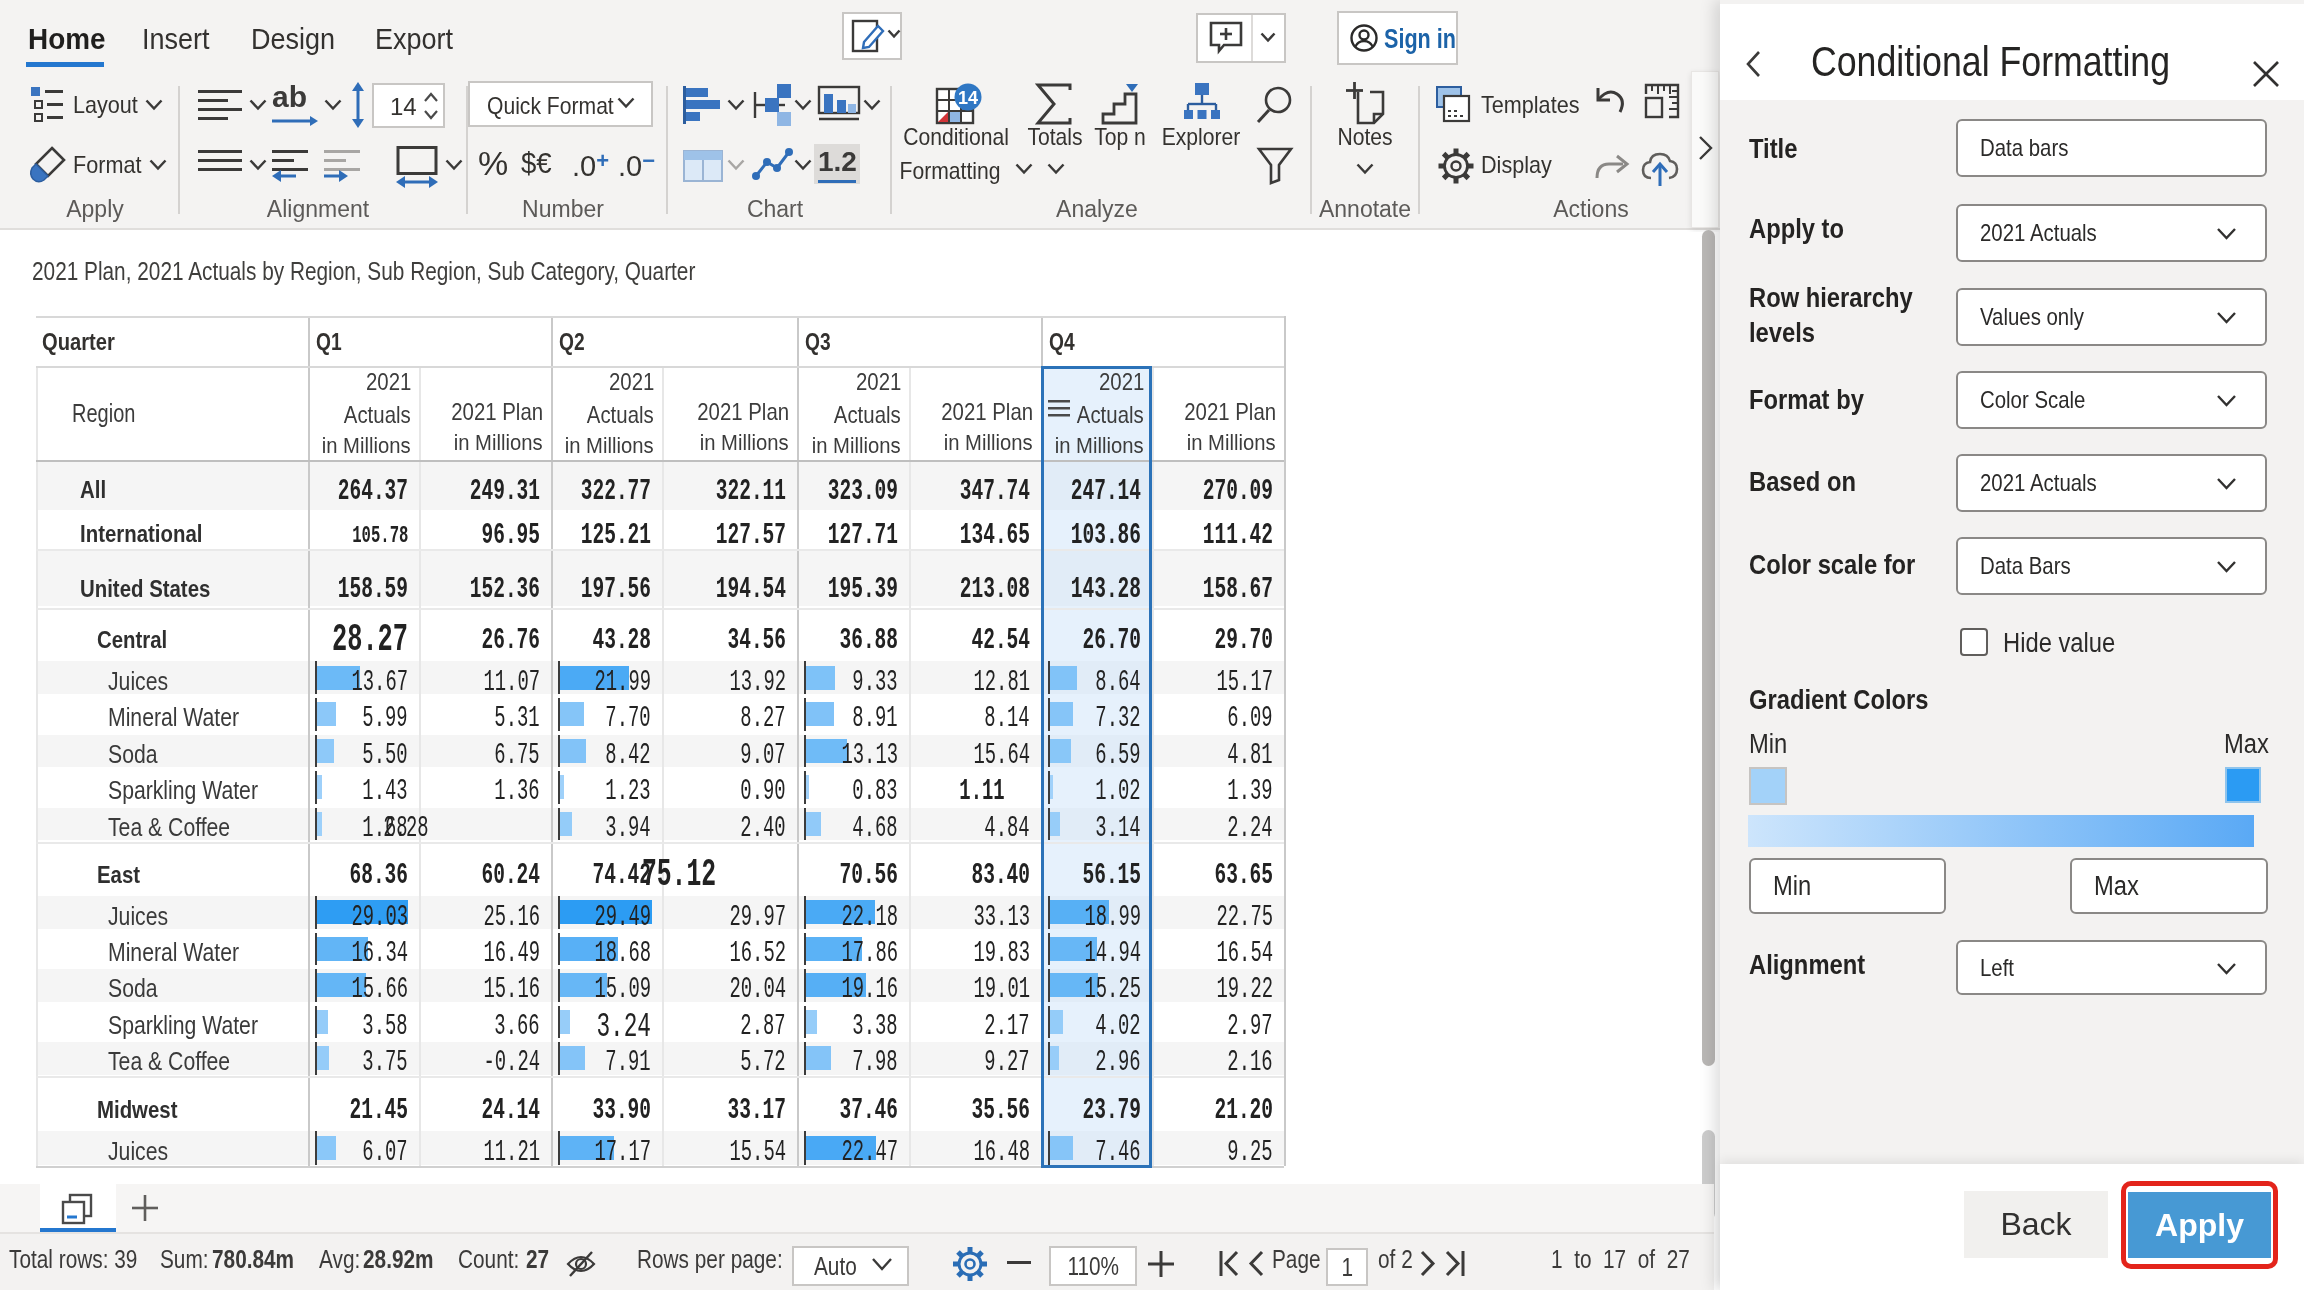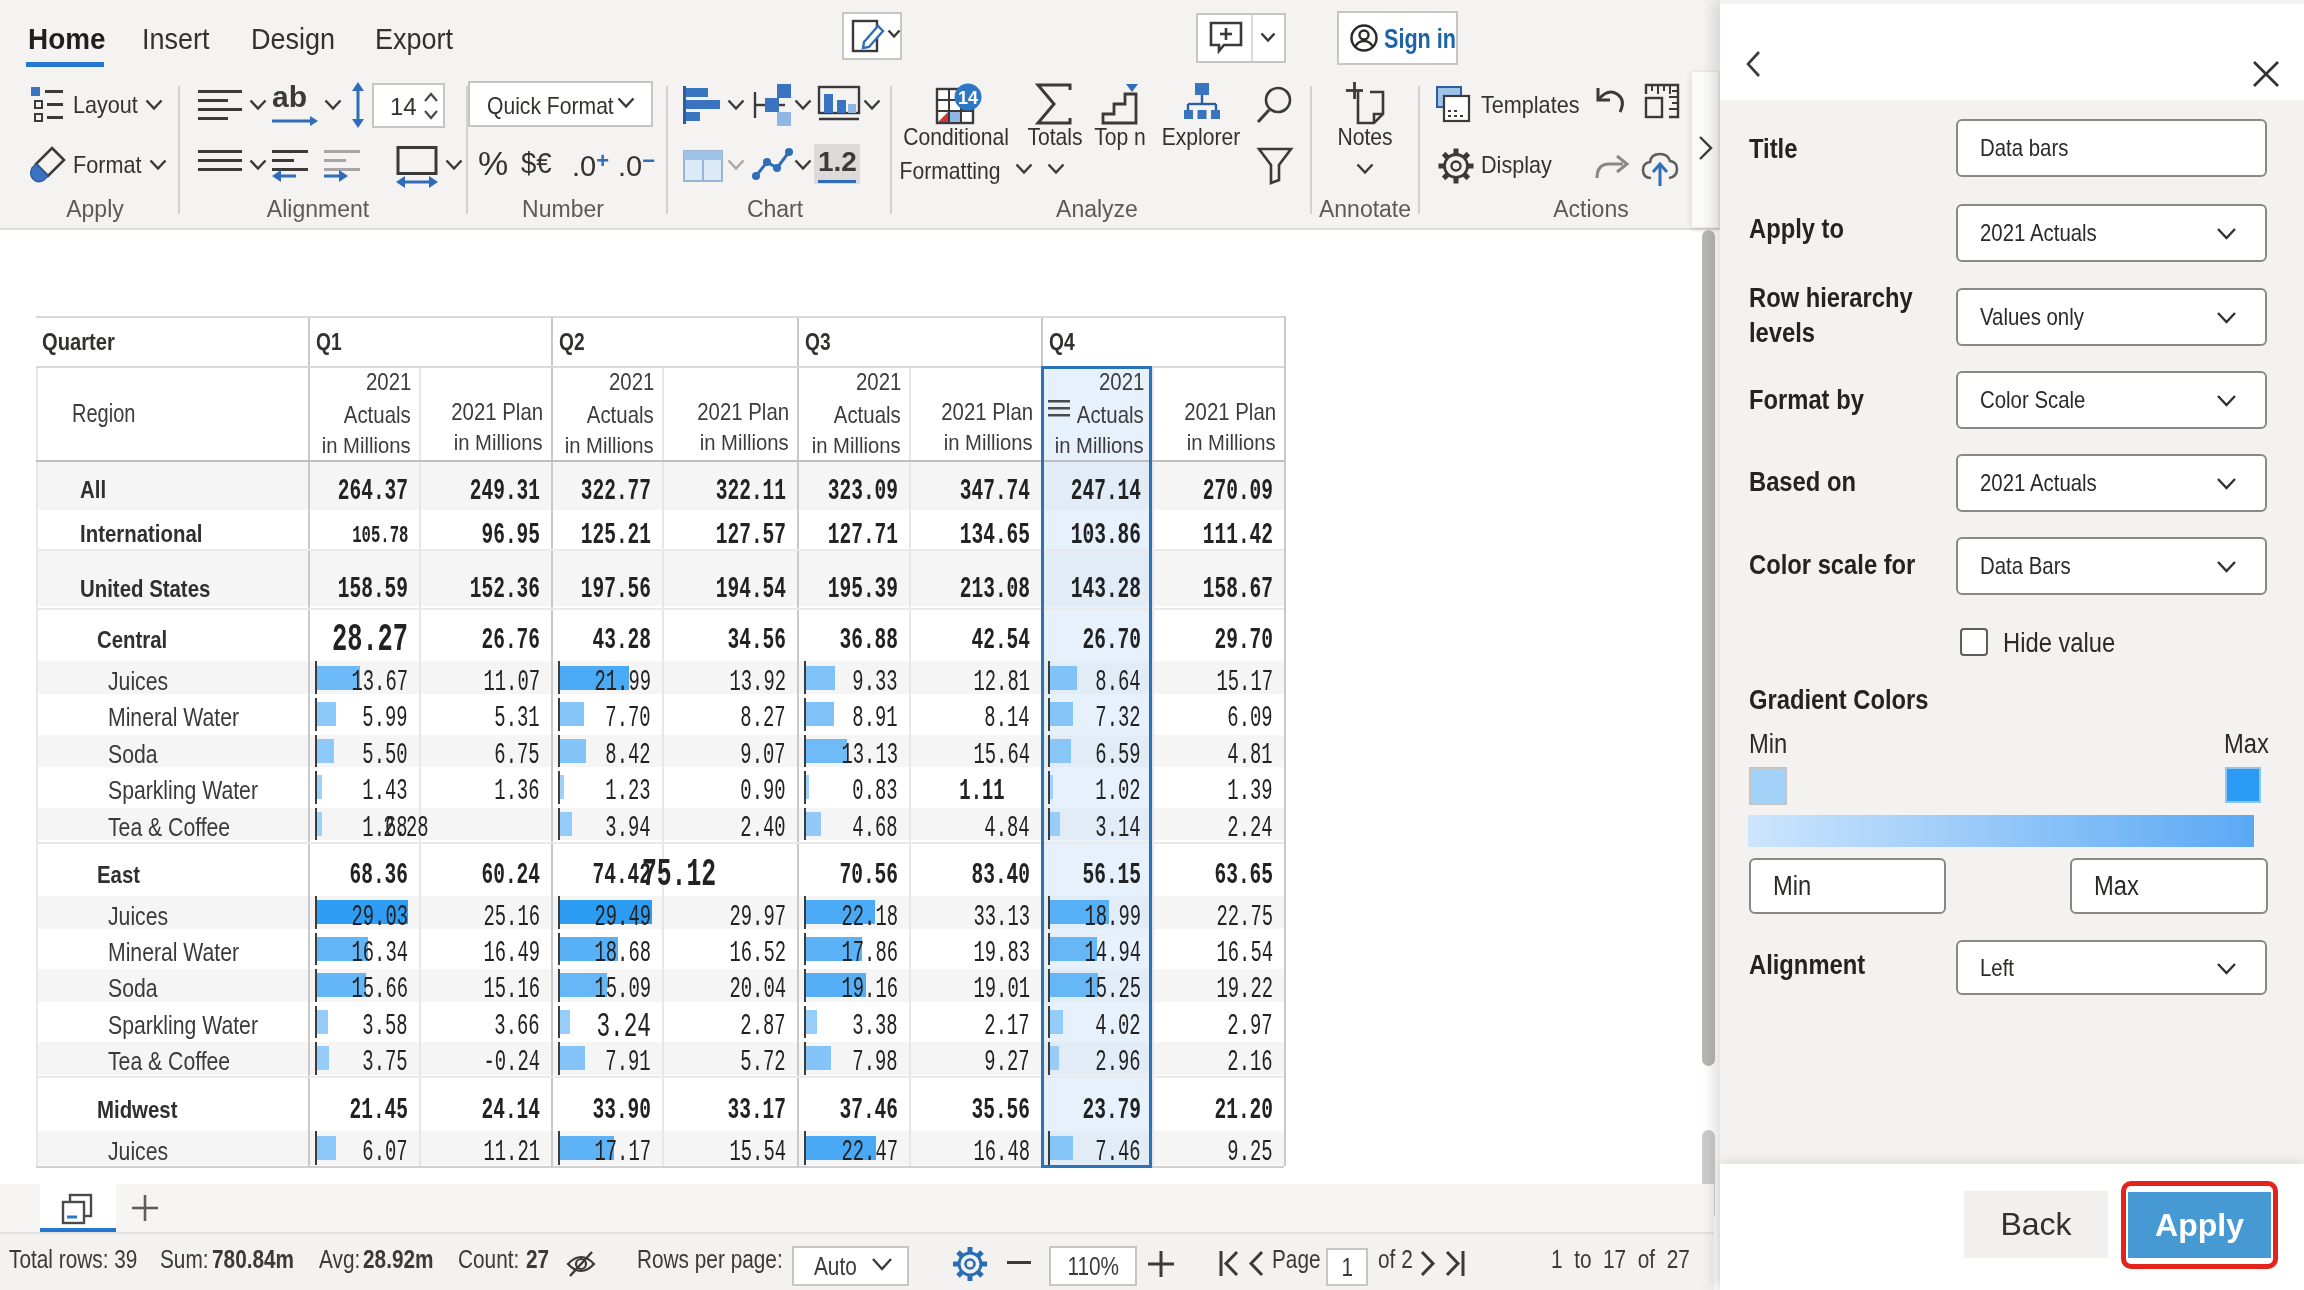--- a/index.html
+++ b/index.html
@@ -230,20 +230,21 @@
         </svg><svg class="abs" style="left:1261px;top:33px" width="14" height="8">
           <polyline points="0.5,0.5 7.0,7.5 13.5,0.5" fill="none" stroke="#3b3a39" stroke-width="2.5"></polyline>
         </svg><div class="whitebox" style="left:1337px;top:11px;width:121px;height:54px"></div><svg class="icw" style="left:1350px;top:24px" width="28" height="28">
 <circle cx="14" cy="14" r="12.5" fill="none" stroke="#2b2a29" stroke-width="2.4"></circle>
 <circle cx="14" cy="11" r="4.5" fill="none" stroke="#2b2a29" stroke-width="2.4"></circle>
 <path d="M5 23 Q8 17 14 17 Q20 17 23 23" fill="none" stroke="#2b2a29" stroke-width="2.4"></path>
         </svg><div class="abs" style="left:1384px;top:24px;font-size:27px;font-weight:700;color:#1c63a8"><span class="cx" style="transform:scaleX(.8)">Sign in</span></div><div class="abs" style="left:1691px;top:71px;width:28px;height:157px;background:#fafaf9;border:1px solid #e8e6e4;box-shadow:0 2px 6px rgba(0,0,0,.1)"></div><svg class="abs" style="left:1699px;top:136px" width="13" height="24">
           <polyline points="1,1 12,12 1,23" fill="none" stroke="#3b3a39" stroke-width="2.4"></polyline>
         </svg></circle></div>
 <div id="canvas">
+      <div class="cell gridlab" style="left:32px;top:24px;font-size:26px;color:#3f3e3c"><span class="cx" style="transform:scaleX(.8)">2021 Plan, 2021 Actuals by Region, Sub Region, Sub Category, Quarter</span></div>
       <div class="abs" style="left:36px;top:230px;width:1248px;height:48px;background:#f5f5f5"></div>
       <div class="abs" style="left:36px;top:319px;width:1248px;height:55px;background:#f5f5f5"></div>
       <div class="abs" style="left:36px;top:429px;width:1248px;height:33px;background:#f5f5f5"></div>
       <div class="abs" style="left:36px;top:502.5px;width:1248px;height:32.5px;background:#f5f5f5"></div>
       <div class="abs" style="left:36px;top:575.5px;width:1248px;height:32.5px;background:#f5f5f5"></div>
       <div class="abs" style="left:36px;top:663.5px;width:1248px;height:33px;background:#f5f5f5"></div>
       <div class="abs" style="left:36px;top:737.0px;width:1248px;height:32.5px;background:#f5f5f5"></div>
       <div class="abs" style="left:36px;top:810.0px;width:1248px;height:32.5px;background:#f5f5f5"></div>
       <div class="abs" style="left:36px;top:898.5px;width:1248px;height:34px;background:#f5f5f5"></div>
       <div class="abs" style="left:1041px;top:134px;width:111px;height:802px;background:rgba(205,228,249,.5)"></div>
@@ -629,20 +630,21 @@
 <polyline points="2,1 13,12.5 2,24" fill="none" stroke="#3b3a39" stroke-width="3"></polyline>
 <line x1="18" y1="0" x2="18" y2="25" stroke="#3b3a39" stroke-width="3"></line>
       </svg>
       <div class="sbtext" style="left:1551px;color:#3b3a39"><span class="cx" style="transform:scaleX(.8)">1&nbsp; to&nbsp; 17&nbsp; of&nbsp; 27</span></div>
     </div>
 <div id="panel">
       <div class="abs" style="left:0;top:4px;width:584px;height:96px;background:#fff"></div>
       <svg class="abs" style="left:26px;top:51px" width="14" height="26">
         <polyline points="13,1 2,13 13,25" fill="none" stroke="#3b3a39" stroke-width="2.6"></polyline>
       </svg>
+      <div class="abs" style="left:91px;top:37px;font-size:43px;color:#252423"><span class="cx" style="transform:scaleX(.83)">Conditional Formatting</span></div>
       <svg class="abs" style="left:533px;top:61px" width="26" height="26">
 <line x1="1" y1="1" x2="25" y2="25" stroke="#323130" stroke-width="2.6"></line>
         <line x1="25" y1="1" x2="1" y2="25" stroke="#323130" stroke-width="2.6"></line>
       </svg>
       <div class="plabel" style="left:29px;top:134px"><span class="cx" style="transform:scaleX(.88)">Title</span></div>
       <div class="pinput" style="left:236px;top:119px;width:311px;height:58px"></div>
       <div class="pintext" style="left:260px;top:119px;height:58px;line-height:58px"><span class="cx" style="transform:scaleX(.85)">Data bars</span></div>
       <div class="plabel" style="left:29px;top:214px"><span class="cx" style="transform:scaleX(.88)">Apply to</span></div>
       <div class="pinput" style="left:236px;top:204px;width:311px;height:58px"></div>
       <div class="pintext" style="left:260px;top:204px;height:58px;line-height:58px"><span class="cx" style="transform:scaleX(.85)">2021 Actuals</span></div>

